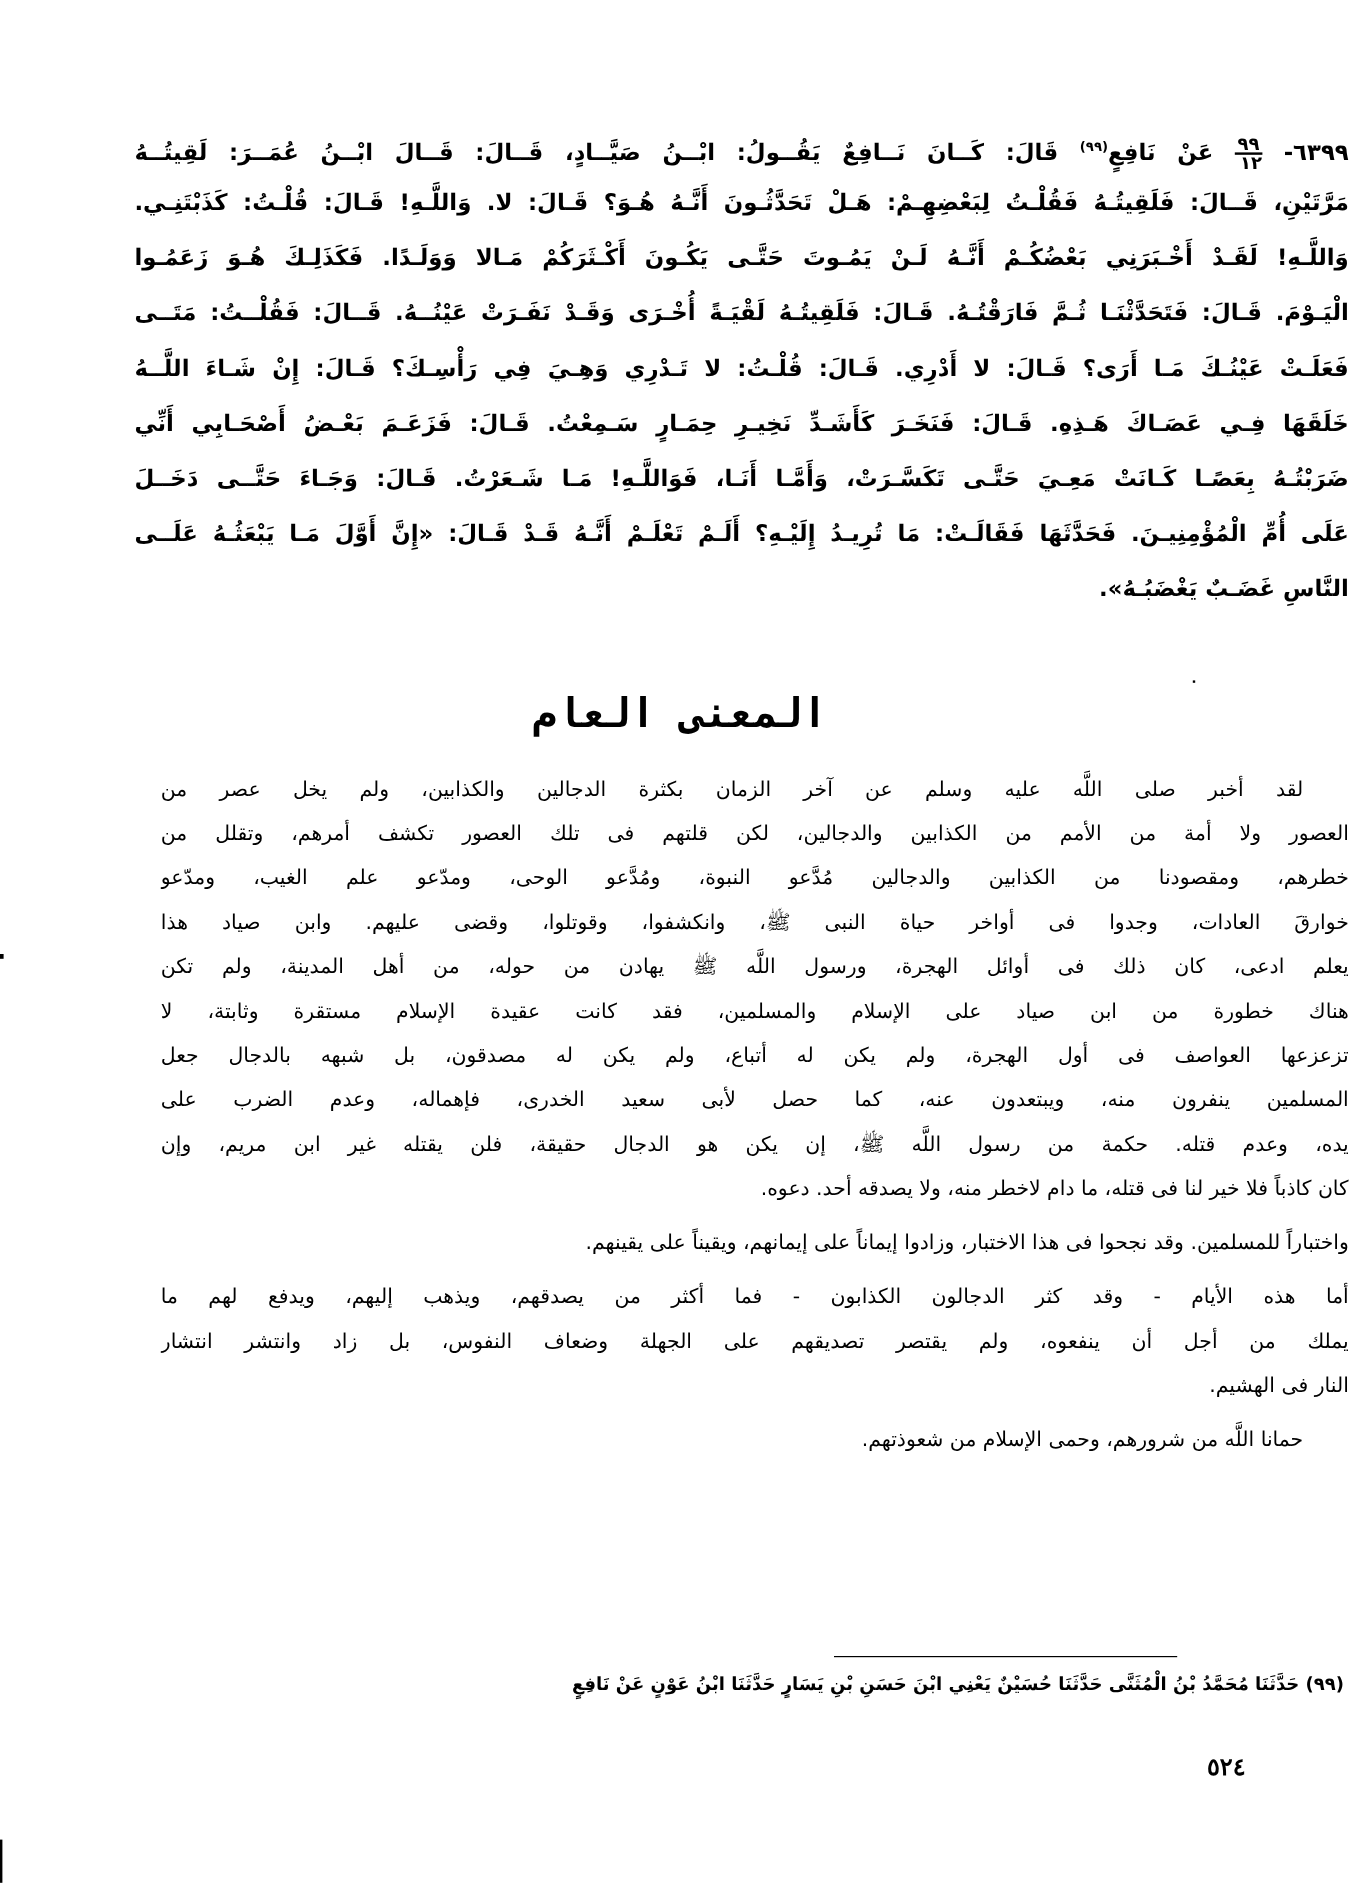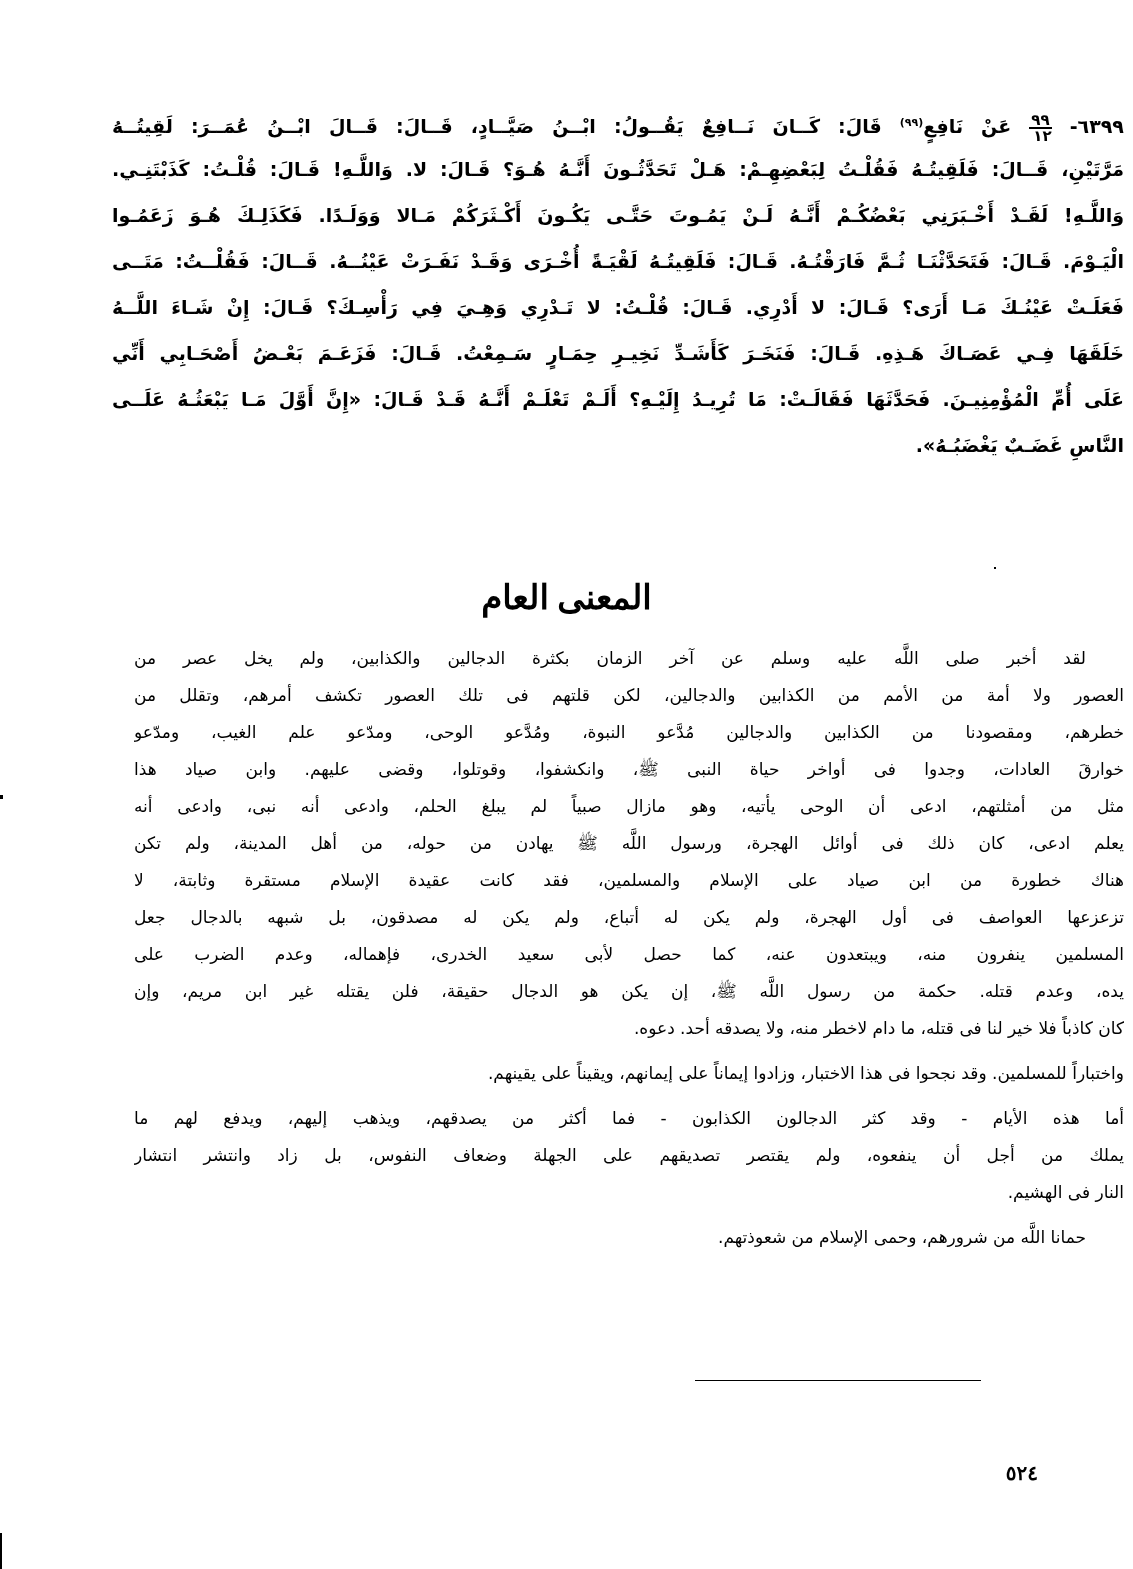--- a/index.html
+++ b/index.html
@@ -65,21 +65,21 @@
       font-size: 11px;
       vertical-align: super;
     }
     .section-title {
       position: absolute;
       left: 0;
       top: 568px;
       width: 1133px;
       text-align: center;
       direction: rtl;
-      font-family: Liberation Serif, serif;
+      font-family: Liberation Mono, monospace;
       font-weight: bold;
       font-size: 34px;
       line-height: 60px;
     }
     .stray-dot {
       position: absolute;
       width: 2px; height: 2px;
       background: #000;
     }
     .body-text {
@@ -154,34 +154,34 @@
         <span class="bot">١٢</span>
       </span>
       <span>عَنْ نَافِعٍ</span><span class="sup">(٩٩)</span>
       <span>قَالَ: كَــانَ نَــافِعٌ يَقُــولُ: ابْــنُ صَيَّــادٍ، قَــالَ: قَــالَ ابْــنُ عُمَــرَ: لَقِيتُــهُ</span>
     </div>
     <div class="hline">مَرَّتَيْنِ، قَــالَ: فَلَقِيتُـهُ فَقُلْـتُ لِبَعْضِهِـمْ: هَـلْ تَحَدَّثُـونَ أَنَّـهُ هُـوَ؟ قَـالَ: لا. وَاللَّـهِ! قَـالَ: قُلْـتُ: كَذَبْتَنِـي.</div>
     <div class="hline">وَاللَّـهِ! لَقَـدْ أَخْـبَرَنِي بَعْضُكُـمْ أَنَّـهُ لَـنْ يَمُـوتَ حَتَّـى يَكُـونَ أَكْـثَرَكُمْ مَـالا وَوَلَـدًا. فَكَذَلِـكَ هُـوَ زَعَمُـوا</div>
     <div class="hline">الْيَـوْمَ. قَـالَ: فَتَحَدَّثْنَـا ثُـمَّ فَارَقْتُـهُ. قَـالَ: فَلَقِيتُـهُ لَقْيَـةً أُخْـرَى وَقَـدْ نَفَـرَتْ عَيْنُــهُ. قَــالَ: فَقُلْــتُ: مَتَــى</div>
     <div class="hline">فَعَلَـتْ عَيْنُـكَ مَـا أَرَى؟ قَـالَ: لا أَدْرِي. قَـالَ: قُلْـتُ: لا تَـدْرِي وَهِـيَ فِي رَأْسِـكَ؟ قَـالَ: إِنْ شَـاءَ اللَّــهُ</div>
     <div class="hline">خَلَقَهَا فِـي عَصَـاكَ هَـذِهِ. قَـالَ: فَنَخَـرَ كَأَشَـدِّ نَخِيـرِ حِمَـارٍ سَـمِعْتُ. قَـالَ: فَزَعَـمَ بَعْـضُ أَصْحَـابِي أَنِّي</div>
+    <div class="hline">ضَرَبْتُـهُ بِعَصًـا كَـانَتْ مَعِـيَ حَتَّـى تَكَسَّـرَتْ، وَأَمَّـا أَنَـا، فَوَاللَّـهِ! مَـا شَـعَرْتُ. قَـالَ: وَجَـاءَ حَتَّــى دَخَــلَ</div>
     <div class="hline">عَلَى أُمِّ الْمُؤْمِنِيـنَ. فَحَدَّثَهَا فَقَالَـتْ: مَا تُرِيـدُ إِلَيْـهِ؟ أَلَـمْ تَعْلَـمْ أَنَّـهُ قَـدْ قَـالَ: «إِنَّ أَوَّلَ مَـا يَبْعَثُـهُ عَلَــى</div>
     <div class="hline last">النَّاسِ غَضَـبٌ يَغْضَبُـهُ».</div>
   </div>
 
   <div class="section-title">المعنى العام</div>
   <div class="stray-dot" style="left:994px; top:567px;"></div>
 
   <div class="body-text">
     <div>
       <div class="pline indent">لقد أخبر صلى اللَّه عليه وسلم عن آخر الزمان بكثرة الدجالين والكذابين، ولم يخل عصر من</div>
       <div class="pline">العصور ولا أمة من الأمم من الكذابين والدجالين، لكن قلتهم فى تلك العصور تكشف أمرهم، وتقلل من</div>
       <div class="pline">خطرهم، ومقصودنا من الكذابين والدجالين مُدَّعو النبوة، ومُدَّعو الوحى، ومدّعو علم الغيب، ومدّعو</div>
       <div class="pline">خوارقَ العادات، وجدوا فى أواخر حياة النبى ﷺ، وانكشفوا، وقوتلوا، وقضى عليهم. وابن صياد هذا</div>
-      <div class="pline">مثل من أمثلتهم، ادعى أن الوحى يأتيه، وهو مازال صبياً لم يبلغ الحلم، وادعى أنه نبى، وادعى أنه</div>
       <div class="pline">يعلم ادعى، كان ذلك فى أوائل الهجرة، ورسول اللَّه ﷺ يهادن من حوله، من أهل المدينة، ولم تكن</div>
       <div class="pline">هناك خطورة من ابن صياد على الإسلام والمسلمين، فقد كانت عقيدة الإسلام مستقرة وثابتة، لا</div>
       <div class="pline">تزعزعها العواصف فى أول الهجرة، ولم يكن له أتباع، ولم يكن له مصدقون، بل شبهه بالدجال جعل</div>
       <div class="pline">المسلمين ينفرون منه، ويبتعدون عنه، كما حصل لأبى سعيد الخدرى، فإهماله، وعدم الضرب على</div>
       <div class="pline">يده، وعدم قتله. حكمة من رسول اللَّه ﷺ، إن يكن هو الدجال حقيقة، فلن يقتله غير ابن مريم، وإن</div>
       <div class="pline last">كان كاذباً فلا خير لنا فى قتله، ما دام لاخطر منه، ولا يصدقه أحد. دعوه.</div>
     </div>
     <div class="para-gap"></div>
     <div>
       <div class="pline last">واختباراً للمسلمين. وقد نجحوا فى هذا الاختبار، وزادوا إيماناً على إيمانهم، ويقيناً على يقينهم.</div>
@@ -192,18 +192,19 @@
       <div class="pline">يملك من أجل أن ينفعوه، ولم يقتصر تصديقهم على الجهلة وضعاف النفوس، بل زاد وانتشر انتشار</div>
       <div class="pline last">النار فى الهشيم.</div>
     </div>
     <div class="para-gap"></div>
     <div>
       <div class="pline last indent">حمانا اللَّه من شرورهم، وحمى الإسلام من شعوذتهم.</div>
     </div>
   </div>
 
   <div class="footnote-rule"></div>
+  <div class="footnote">(٩٩) حَدَّثَنَا مُحَمَّدُ بْنُ الْمُثَنَّى حَدَّثَنَا حُسَيْنٌ يَعْنِي ابْنَ حَسَنِ بْنِ يَسَارٍ حَدَّثَنَا ابْنُ عَوْنٍ عَنْ نَافِعٍ</div>
 
   <div class="page-number">٥٢٤</div>
 
   <div class="margin-mark" style="left:0px; top:795px; height:4px;"></div>
   <div class="margin-mark" style="left:0px; top:1533px; height:36px; width:2px;"></div>
 </div>
 
 </body></html>

